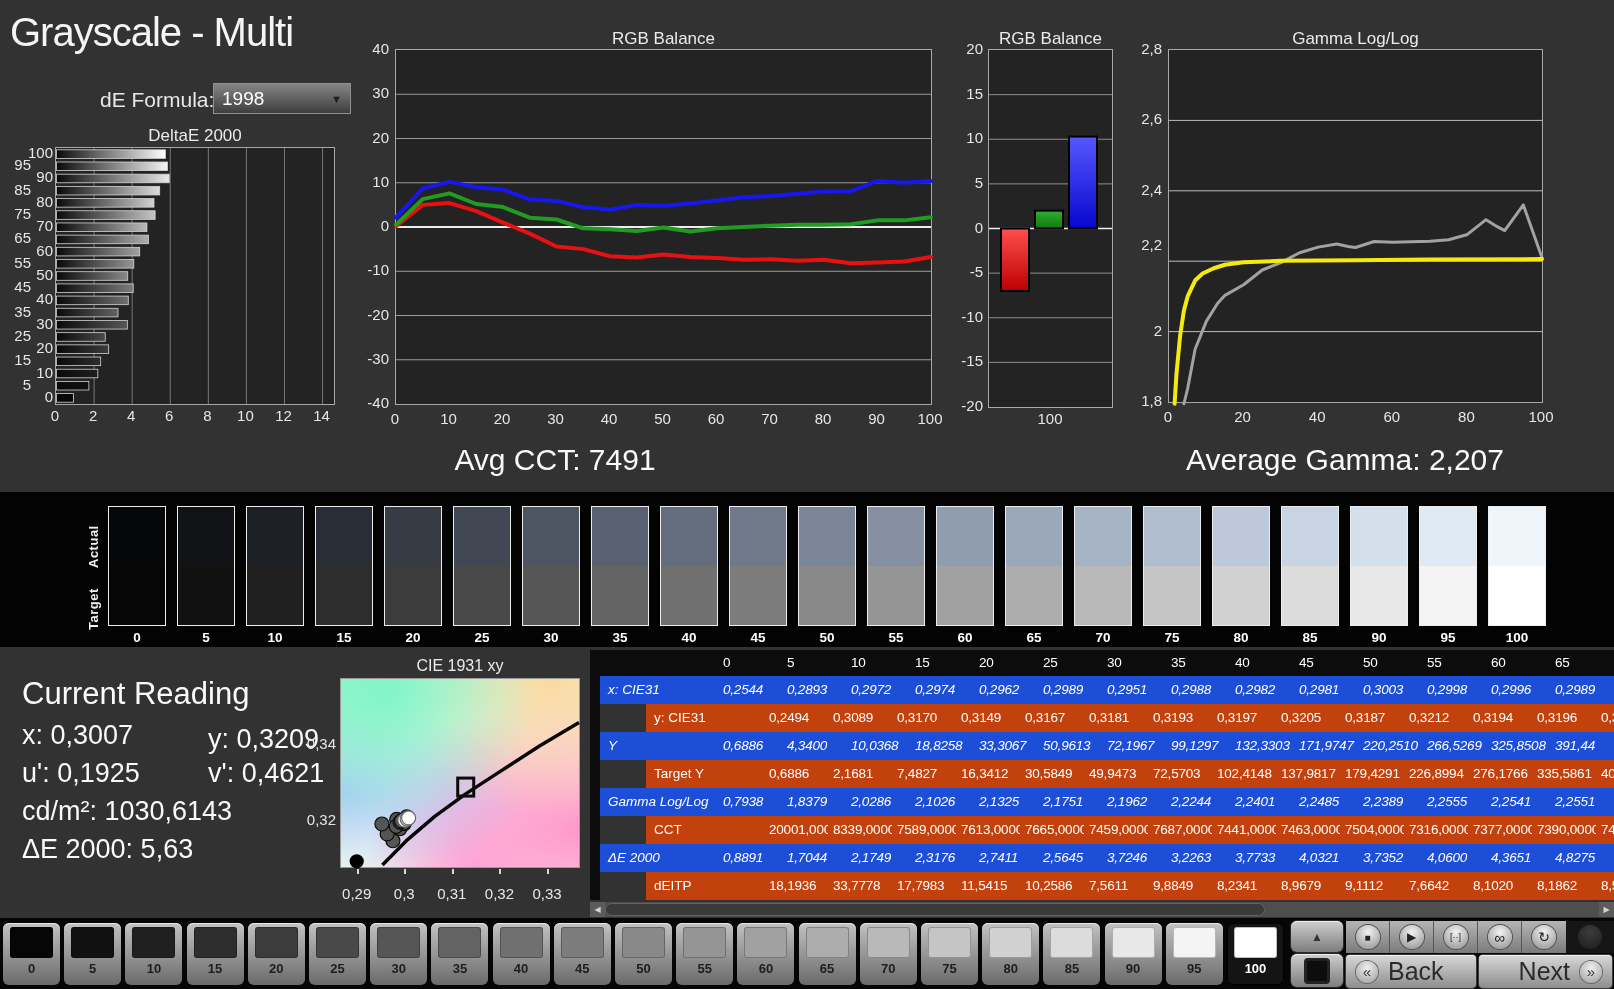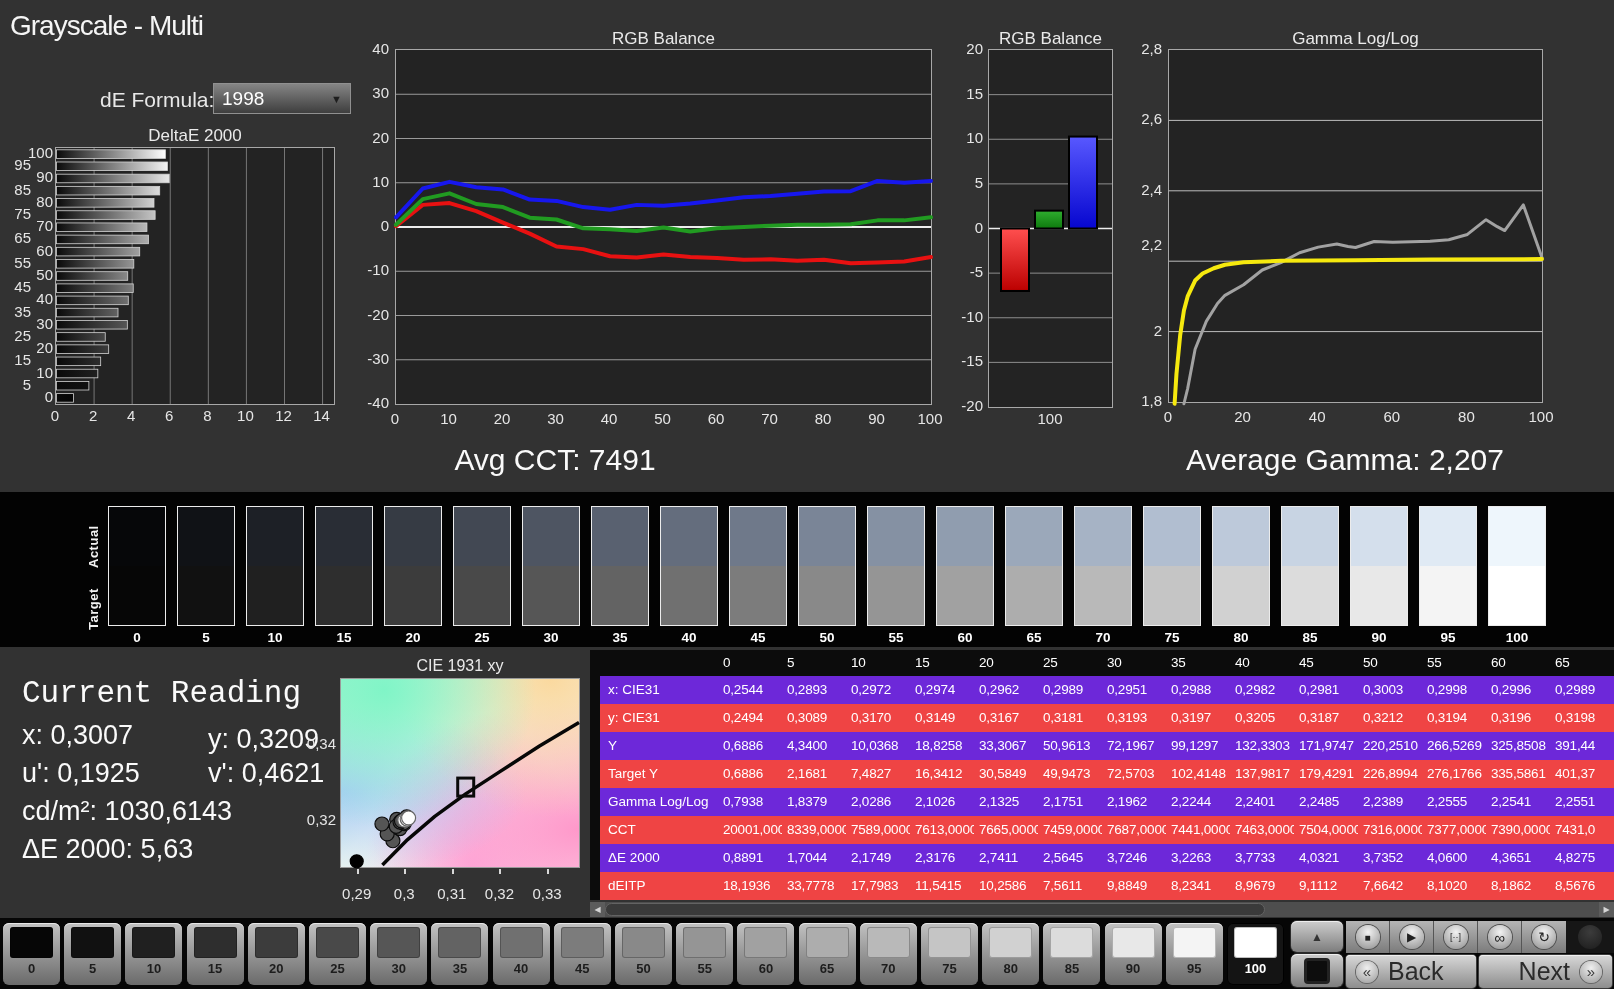--- a/index.html
+++ b/index.html
@@ -3,47 +3,47 @@
 <meta charset="utf-8">
 <style>
   html,body{margin:0;padding:0;background:#1a1a1a;}
   #root{position:relative;width:1614px;height:989px;background:#323232;overflow:hidden;
         font-family:"Liberation Sans",sans-serif;color:#f0f0f0;}
   .abs{position:absolute;}
   .ttl{position:absolute;color:#eaeaea;font-size:17px;text-align:center;white-space:nowrap;}
   .plot{position:absolute;background:#232323;border:1px solid #a8a8a8;box-sizing:border-box;}
   .axlbl{position:absolute;color:#e6e6e6;font-size:15px;line-height:16px;white-space:nowrap;}
   .stat{position:absolute;color:#fafafa;font-size:30px;text-align:center;white-space:nowrap;}
-  #page-title{left:10px;top:10px;font-size:28px;color:#f5f5f5;letter-spacing:-1px;}
+  #page-title{left:10px;top:10px;font-size:40px;color:#f5f5f5;letter-spacing:-1px;}
   #de-formula-label{left:100px;top:88px;font-size:21px;color:#e8e8e8;}
   #de-formula-select{left:213px;top:83px;width:138px;height:31px;border:1px solid #909090;
      background:linear-gradient(#858585,#3e3e3e);display:flex;align-items:center;
      justify-content:space-between;padding:0 8px;box-sizing:border-box;cursor:default;}
   #de-formula-select .val{font-size:19px;color:#fff;}
   #de-formula-select .arr{font-size:11px;color:#1e1e1e;}
   #swatch-strip{left:0;top:492px;width:1614px;height:155px;background:#030303;}
   .vlabel{position:absolute;color:#f2f2f2;font-size:13px;font-weight:bold;
      writing-mode:vertical-rl;transform:rotate(180deg);letter-spacing:.5px;}
   .gs-swatch{position:absolute;border:1.5px solid #ececec;box-sizing:border-box;}
   .gs-lbl{position:absolute;color:#fff;font-size:13.5px;font-weight:bold;text-align:center;}
-  #reading-title{left:22px;top:676px;font-size:31px;color:#fafafa;font-family:Liberation Mono, monospace;}
+  #reading-title{left:22px;top:676px;font-size:31px;color:#fafafa;}
   .rd-row{position:absolute;font-size:27px;color:#fafafa;white-space:nowrap;}
   #cie-plot{left:340px;top:678px;width:240px;height:190px;border:1px solid #9a9a9a;box-sizing:border-box;
     background:
       radial-gradient(ellipse at 18% 6%, rgba(125,245,198,.95), rgba(125,245,198,0) 55%),
       radial-gradient(ellipse at 88% 0%, rgba(252,214,150,.9), rgba(252,214,150,0) 52%),
       radial-gradient(ellipse at 0% 60%, rgba(168,198,250,.9), rgba(168,198,250,0) 55%),
       radial-gradient(ellipse at 100% 80%, rgba(255,148,200,.95), rgba(255,148,200,0) 62%),
       radial-gradient(ellipse at 55% 100%, rgba(255,168,220,.9), rgba(255,168,220,0) 58%),
       linear-gradient(135deg,#a8f2d0 0%,#eef8ee 42%,#fce8f2 100%);}
   #data-table{left:600px;top:650px;width:1014px;}
   .trow{display:flex;height:28px;line-height:28px;font-size:13.5px;color:#fff;}
   .trow.hdr{height:26px;line-height:26px;background:#0c0c0c;}
-  .trow.dark{background:#6d28d9;}
-  .trow.lite{background:#ef4444;}
+  .trow.dark{background:#1d4ed8;font-style:italic;}
+  .trow.lite{background:#c2410c;margin-left:46px;}
   .tlabel{width:118px;flex:none;padding-left:8px;box-sizing:border-box;overflow:hidden;white-space:nowrap;}
   .tcell{width:64px;flex:none;padding-left:5px;box-sizing:border-box;overflow:hidden;white-space:nowrap;letter-spacing:-0.2px;}
   #tbl-gutter{left:590px;top:650px;width:10px;height:250px;background:#0c0c0c;}
   #hscroll{left:590px;top:902px;width:1024px;height:15px;background:#4e4e4e;}
   .scr-arr{position:absolute;top:0;width:15px;height:15px;background:#5c5c5c;color:#d5d5d5;
      font-size:8px;text-align:center;line-height:15px;}
   #scr-thumb{position:absolute;left:15px;top:1px;width:660px;height:13px;background:#3a3a3a;
      border-radius:7px;border:1px solid #636363;box-sizing:border-box;}
   #bottom-bar{left:0;top:918px;width:1614px;height:71px;background:#060606;}
   .patch-btn{position:absolute;top:5px;width:57px;height:62px;border-radius:6px;

